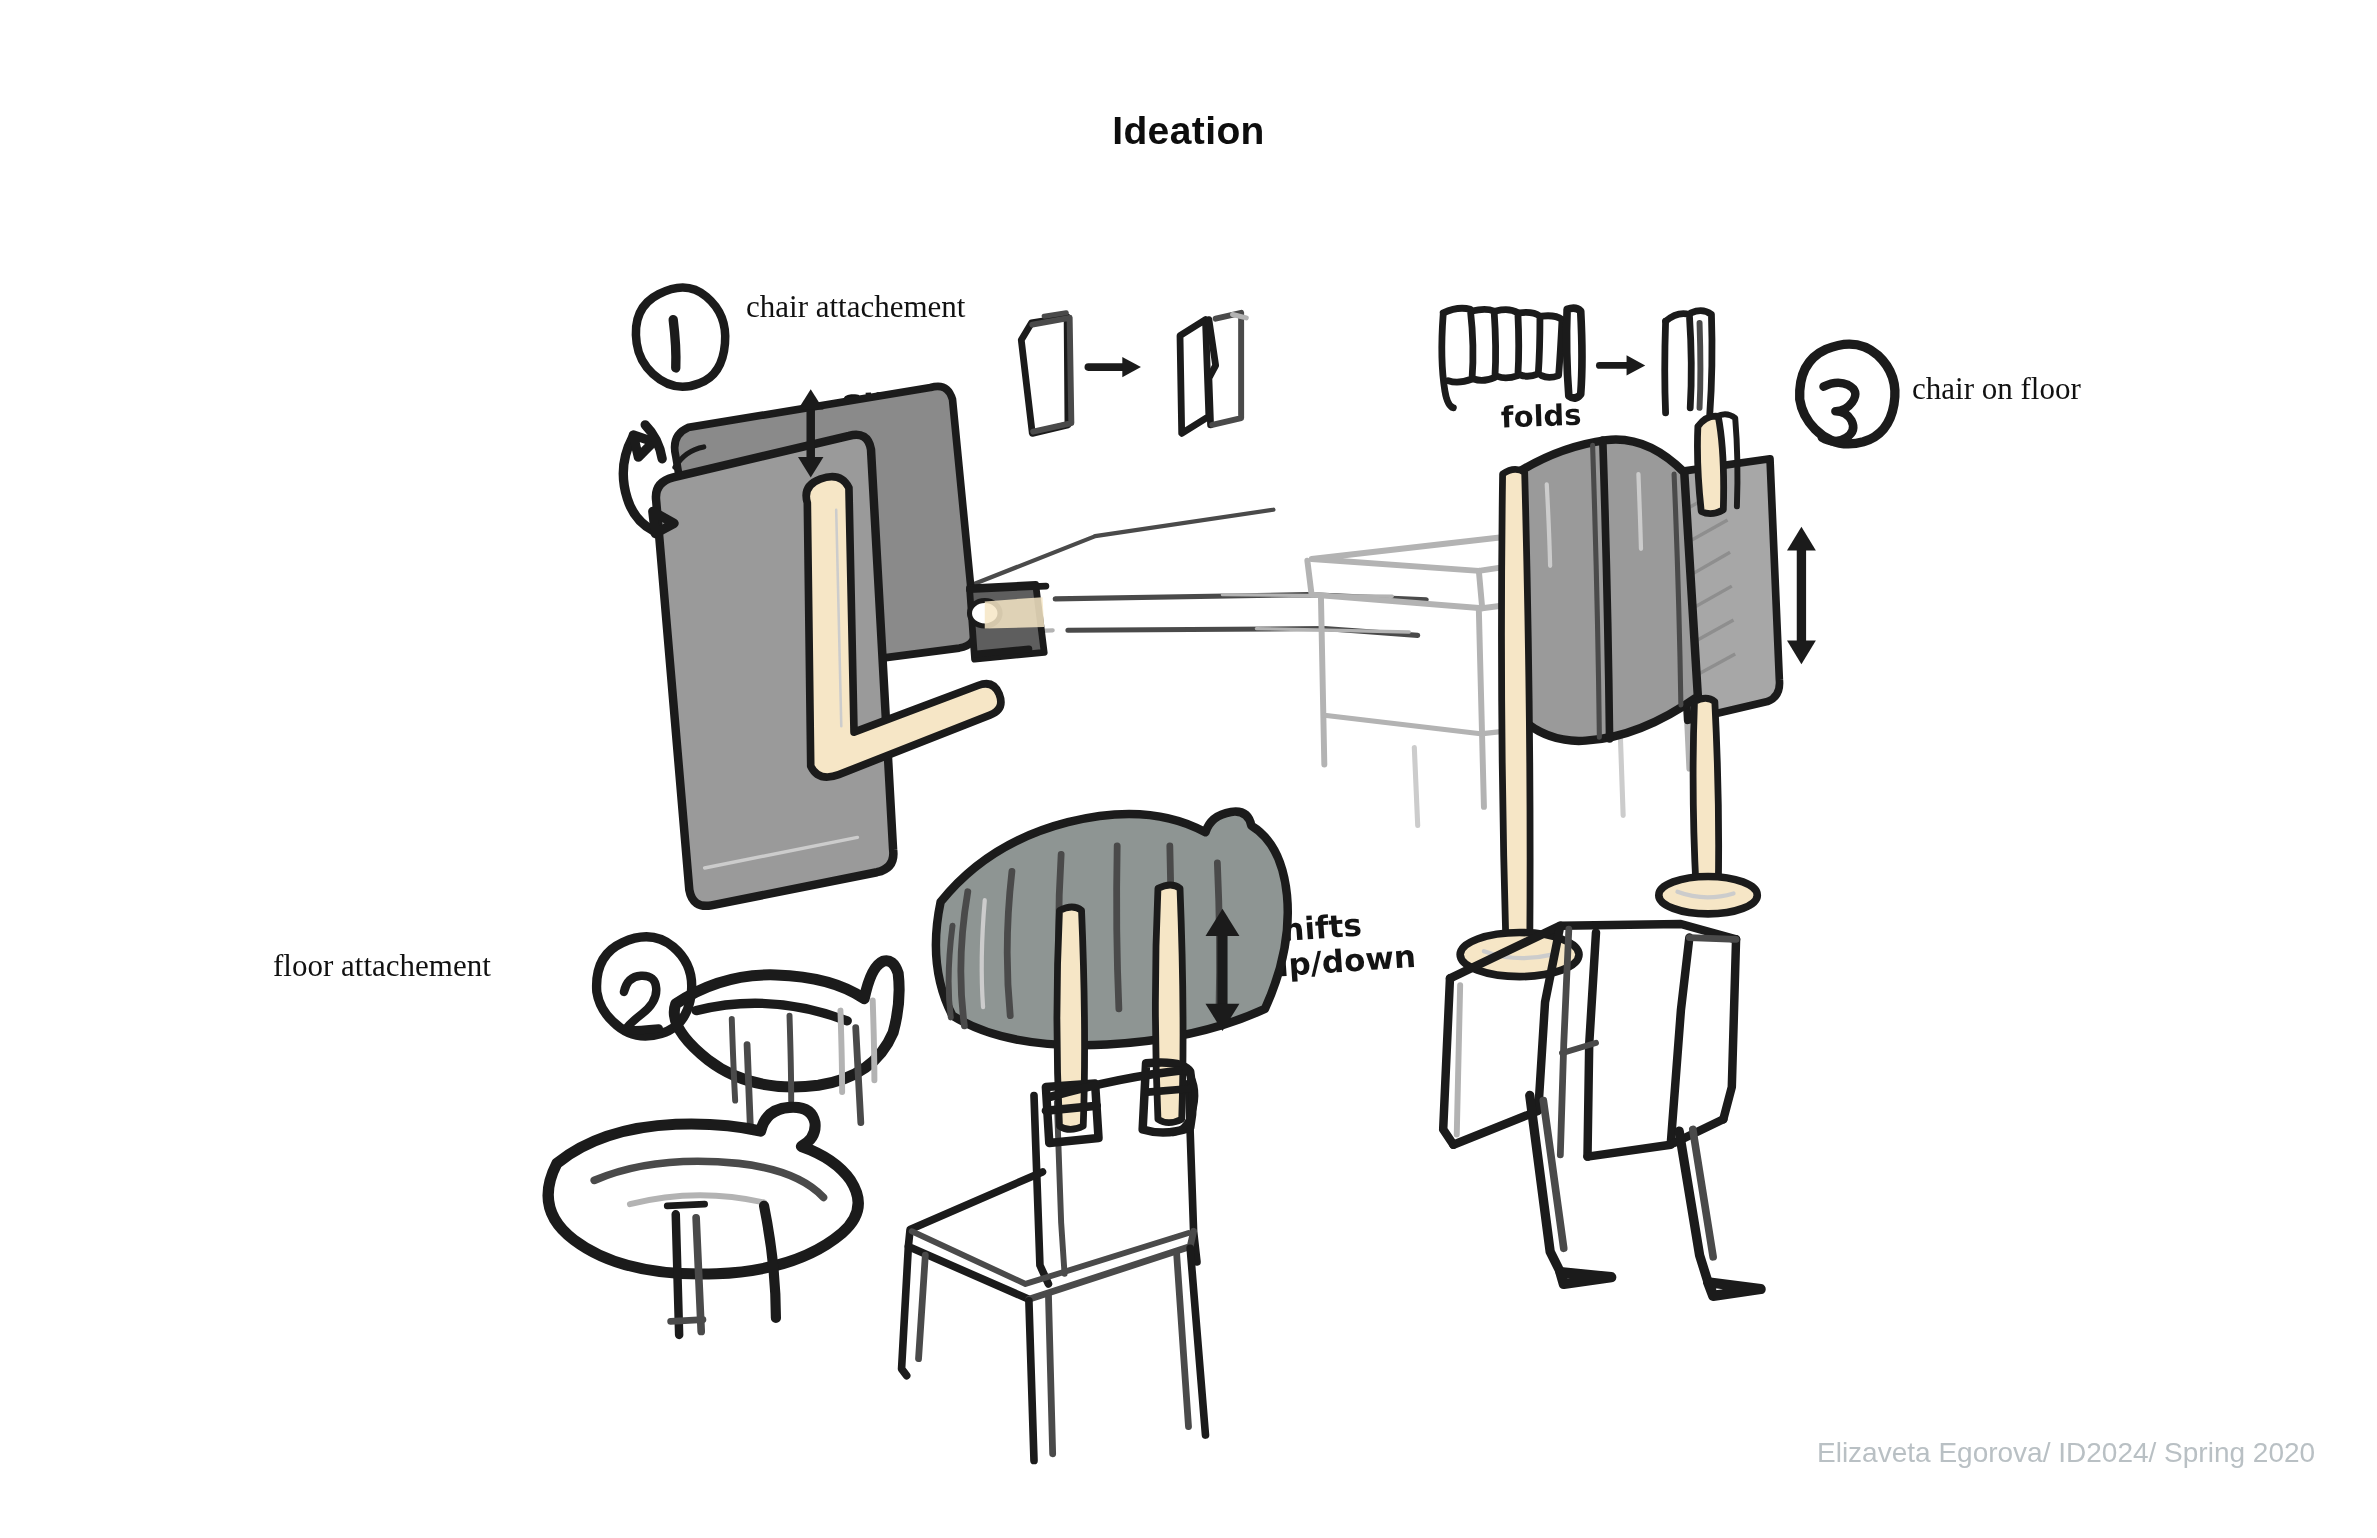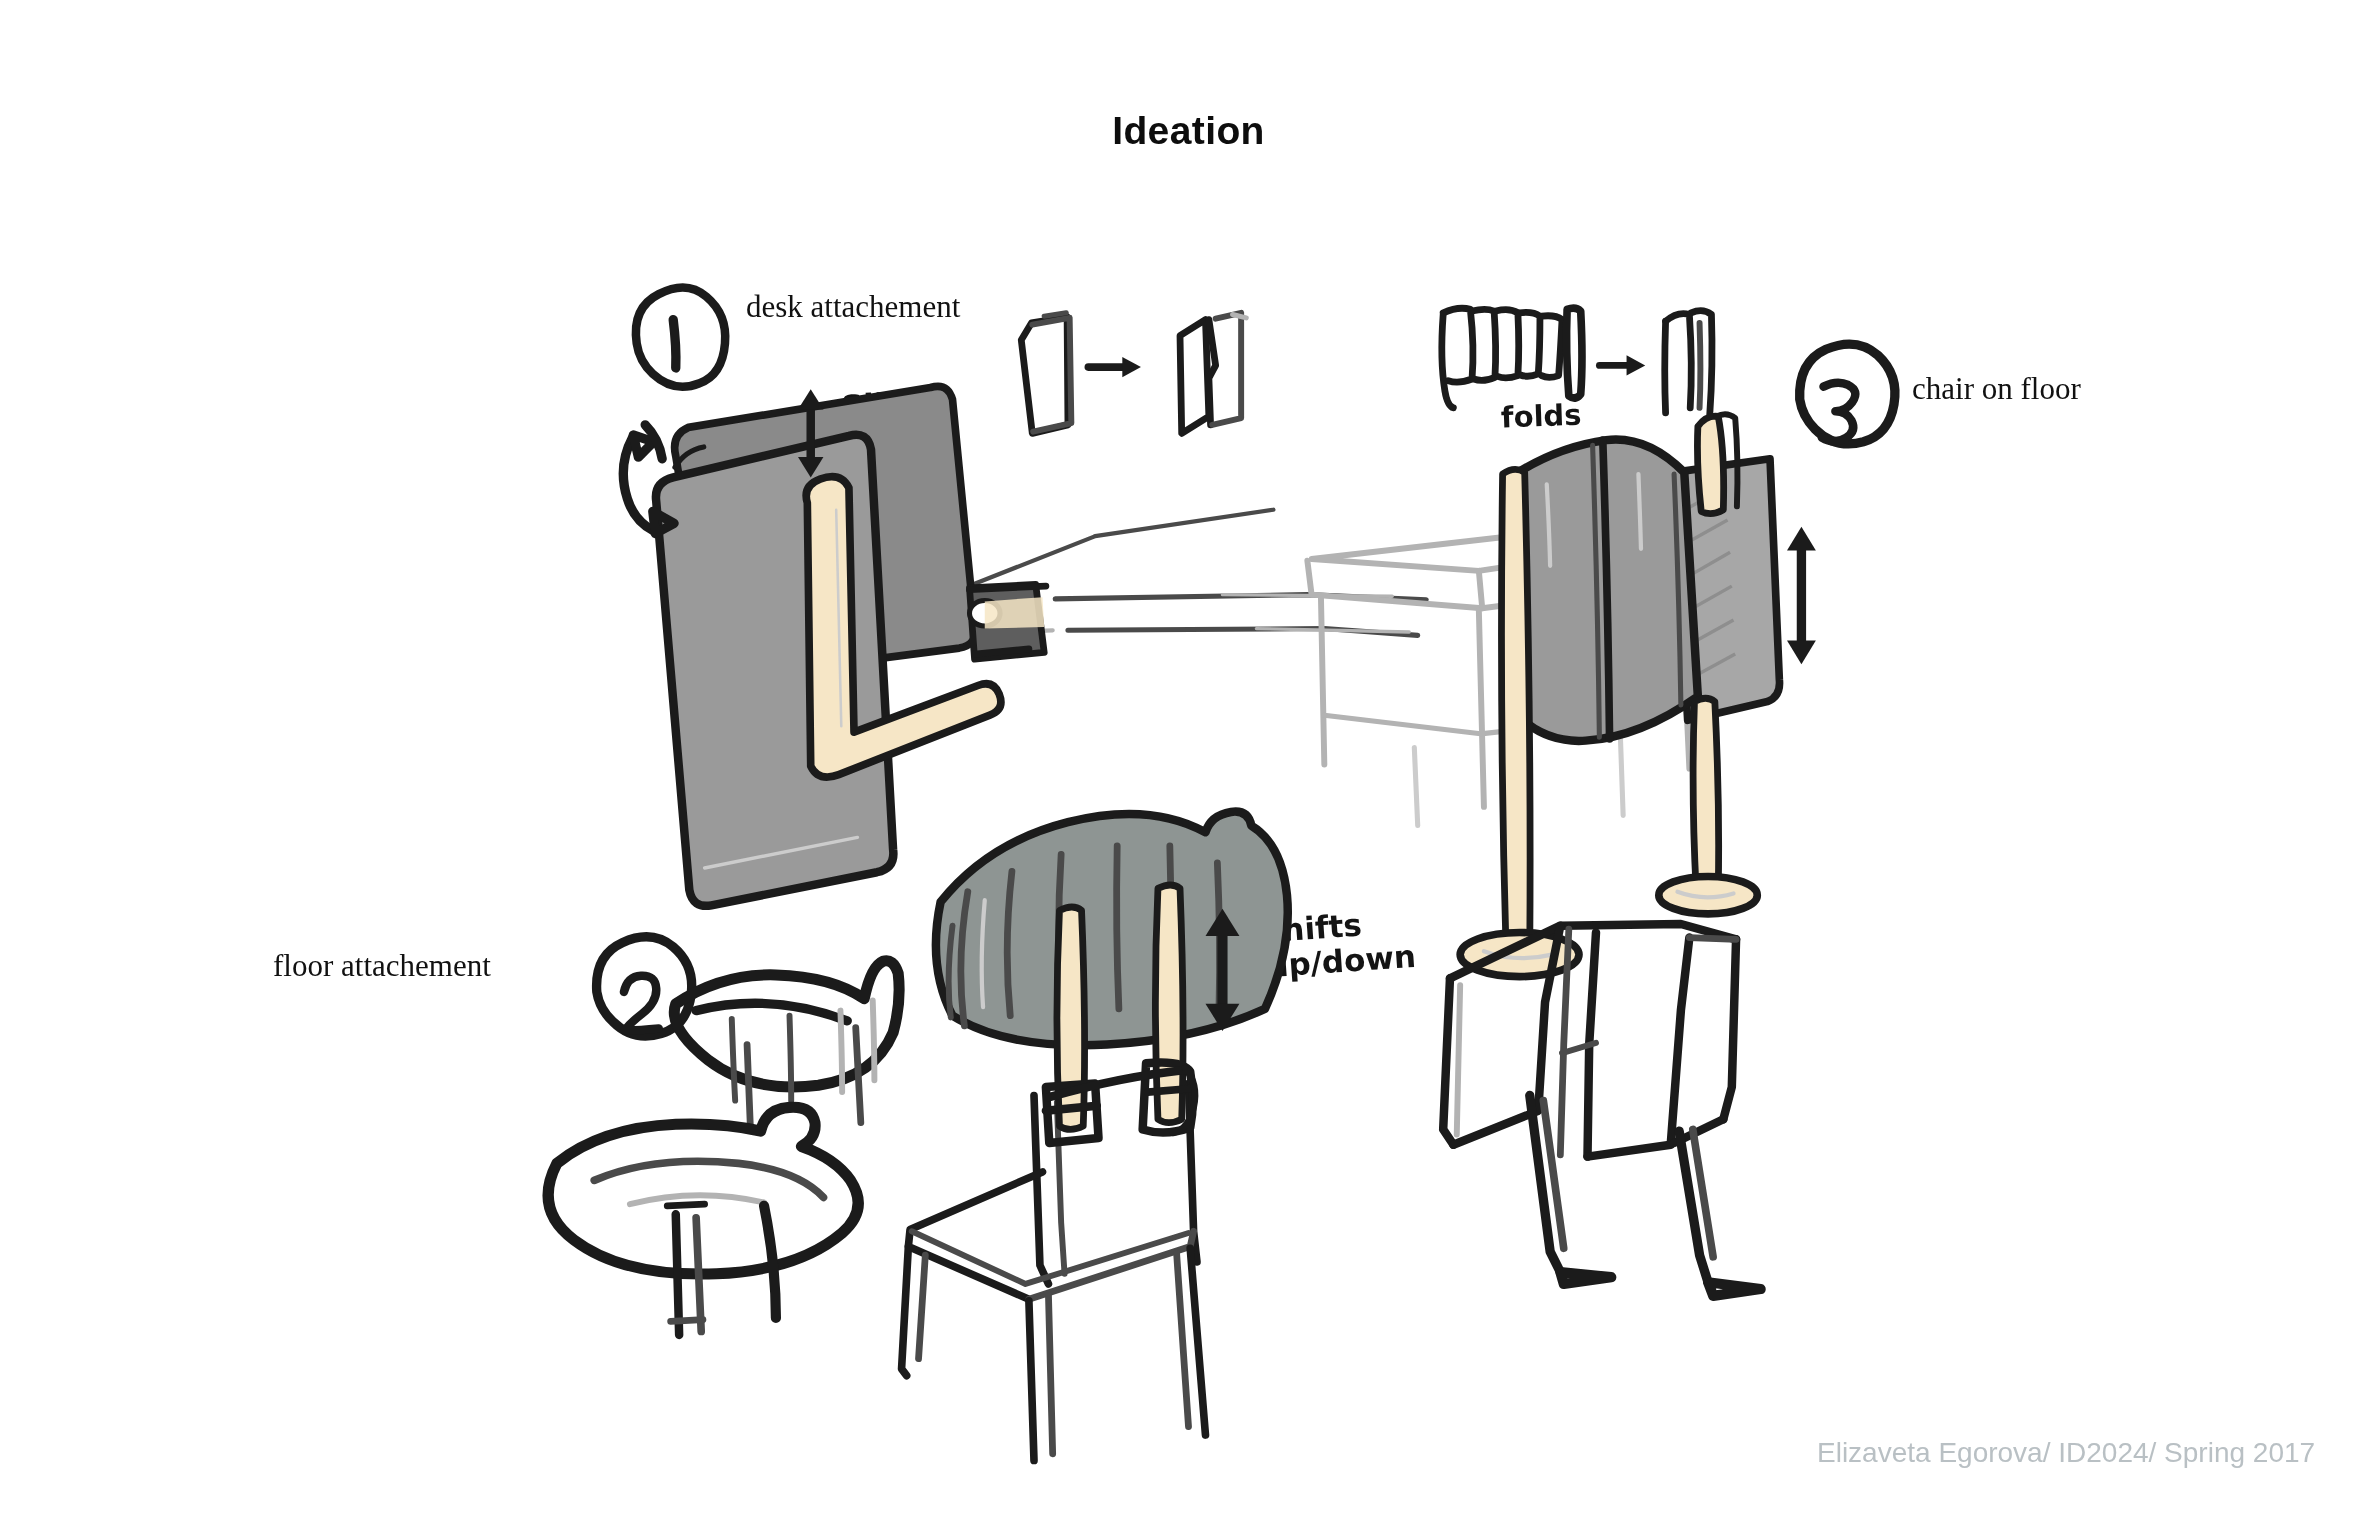--- a/index.html
+++ b/index.html
@@ -94,36 +94,36 @@
   .fill-cream     { fill: #f6e6c6; }
   .fill-clamp     { fill: #5e5e5e; }
 </style>
 </head>
 <body>
 
 <div id="page">
 
   <div id="page-title">Ideation</div>
 
-  <div class="typed-label" id="label-desk">desk attachement</div>
+  <div class="typed-label" id="label-desk">chair attachement</div>
 
   <div class="typed-label" id="label-stands">chair on floor</div>
 
   <div class="typed-label" id="label-chair">floor attachement</div>
 
   <div class="marker-label" id="label-slides">Slides</div>
 
   <div class="marker-label" id="label-folds">folds</div>
 
   <div class="marker-label" id="label-shifts">
     <div>shifts</div>
     <div>up/down</div>
   </div>
 
-  <div id="footer-credit">Elizaveta Egorova/ ID2024/ Spring 2017</div>
+  <div id="footer-credit">Elizaveta Egorova/ ID2024/ Spring 2020</div>
 
   <svg id="sketch" viewBox="0 0 2800 1812">
 
     <g>
       <path class="ink" stroke-width="10" d="M750 404 q-6 -42 26 -58 q33 -17 56 3 q25 21 22 55 q-3 37 -30 47 q-30 12 -55 -11 q-16 -15 -19 -36 z"></path>
       <path class="ink" stroke-width="11" d="M793 376 q4 32 3 57"></path>
     </g>
 
     <g>
       <path class="ink" stroke-width="11" d="M703 1168 q-3 -43 30 -58 q35 -16 60 5 q26 22 21 57 q-5 36 -35 45 q-33 10 -57 -14 q-16 -15 -19 -35 z"></path>

